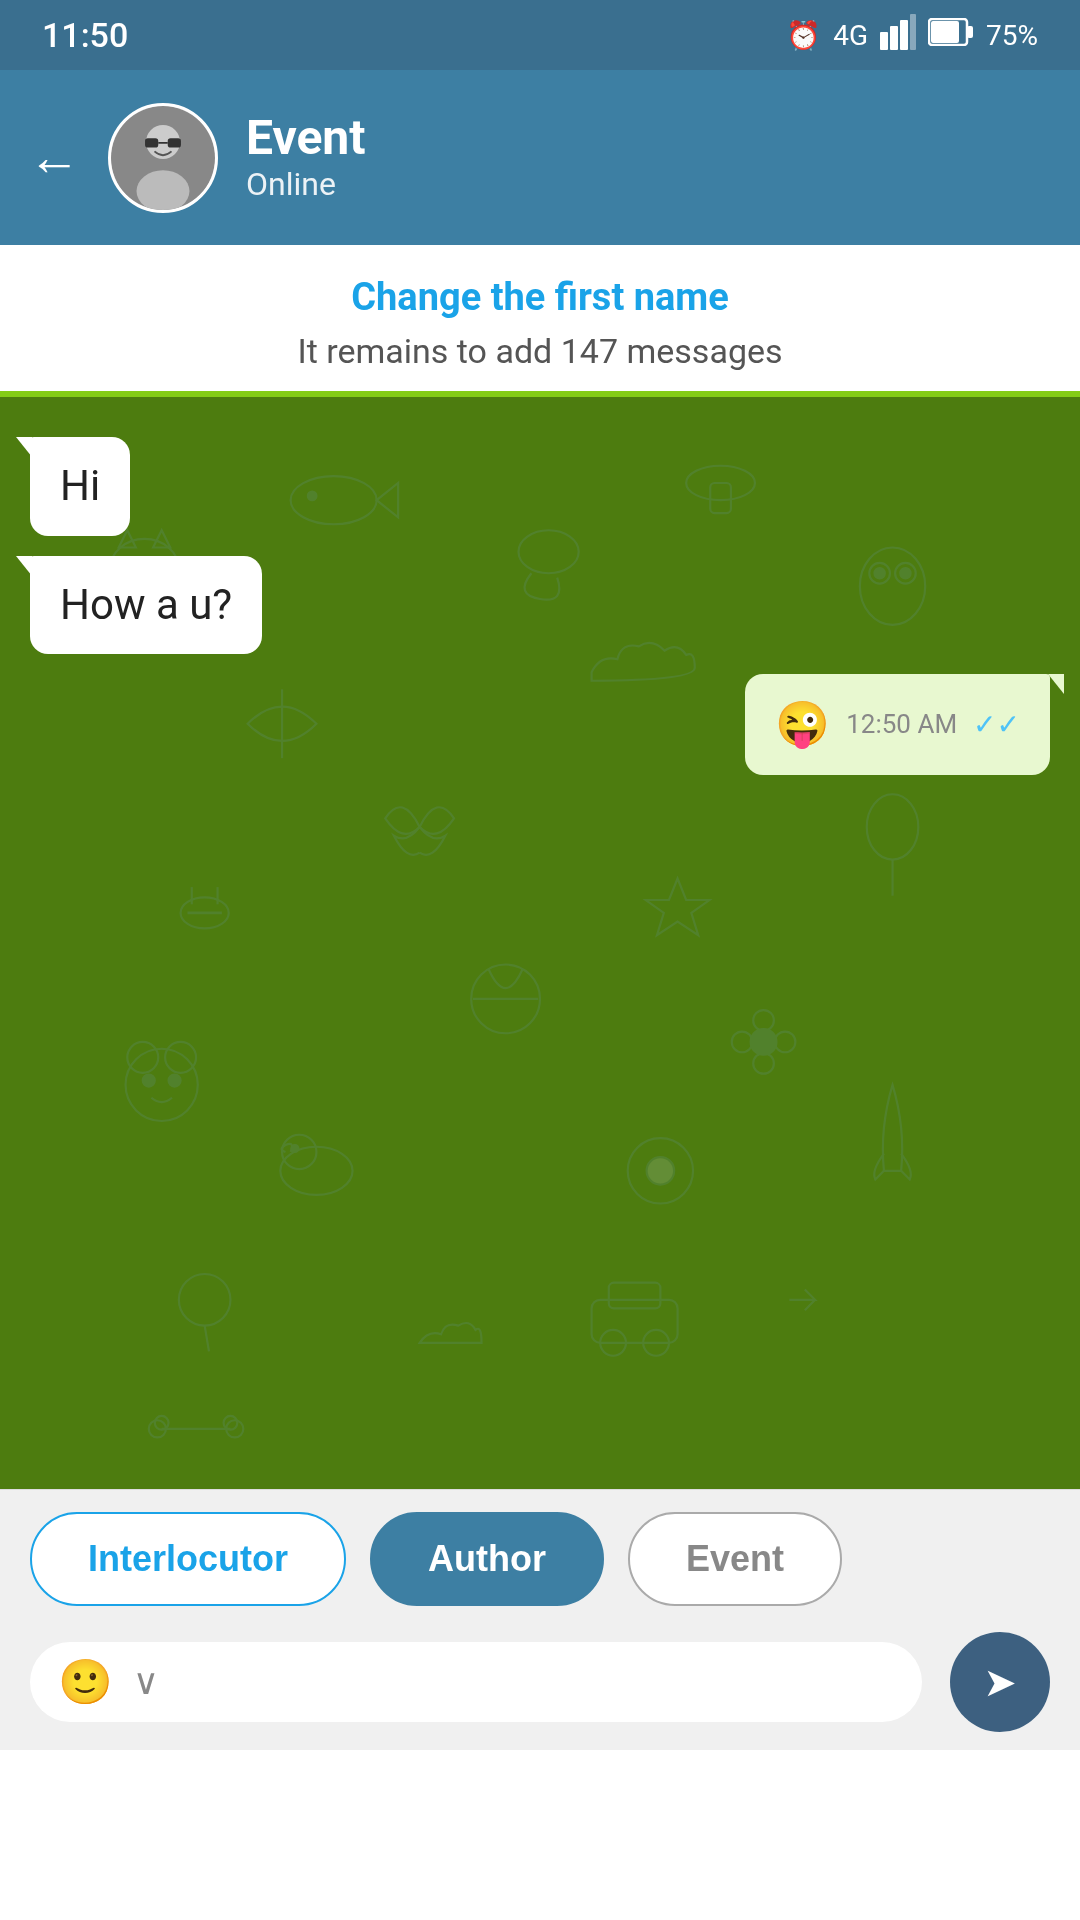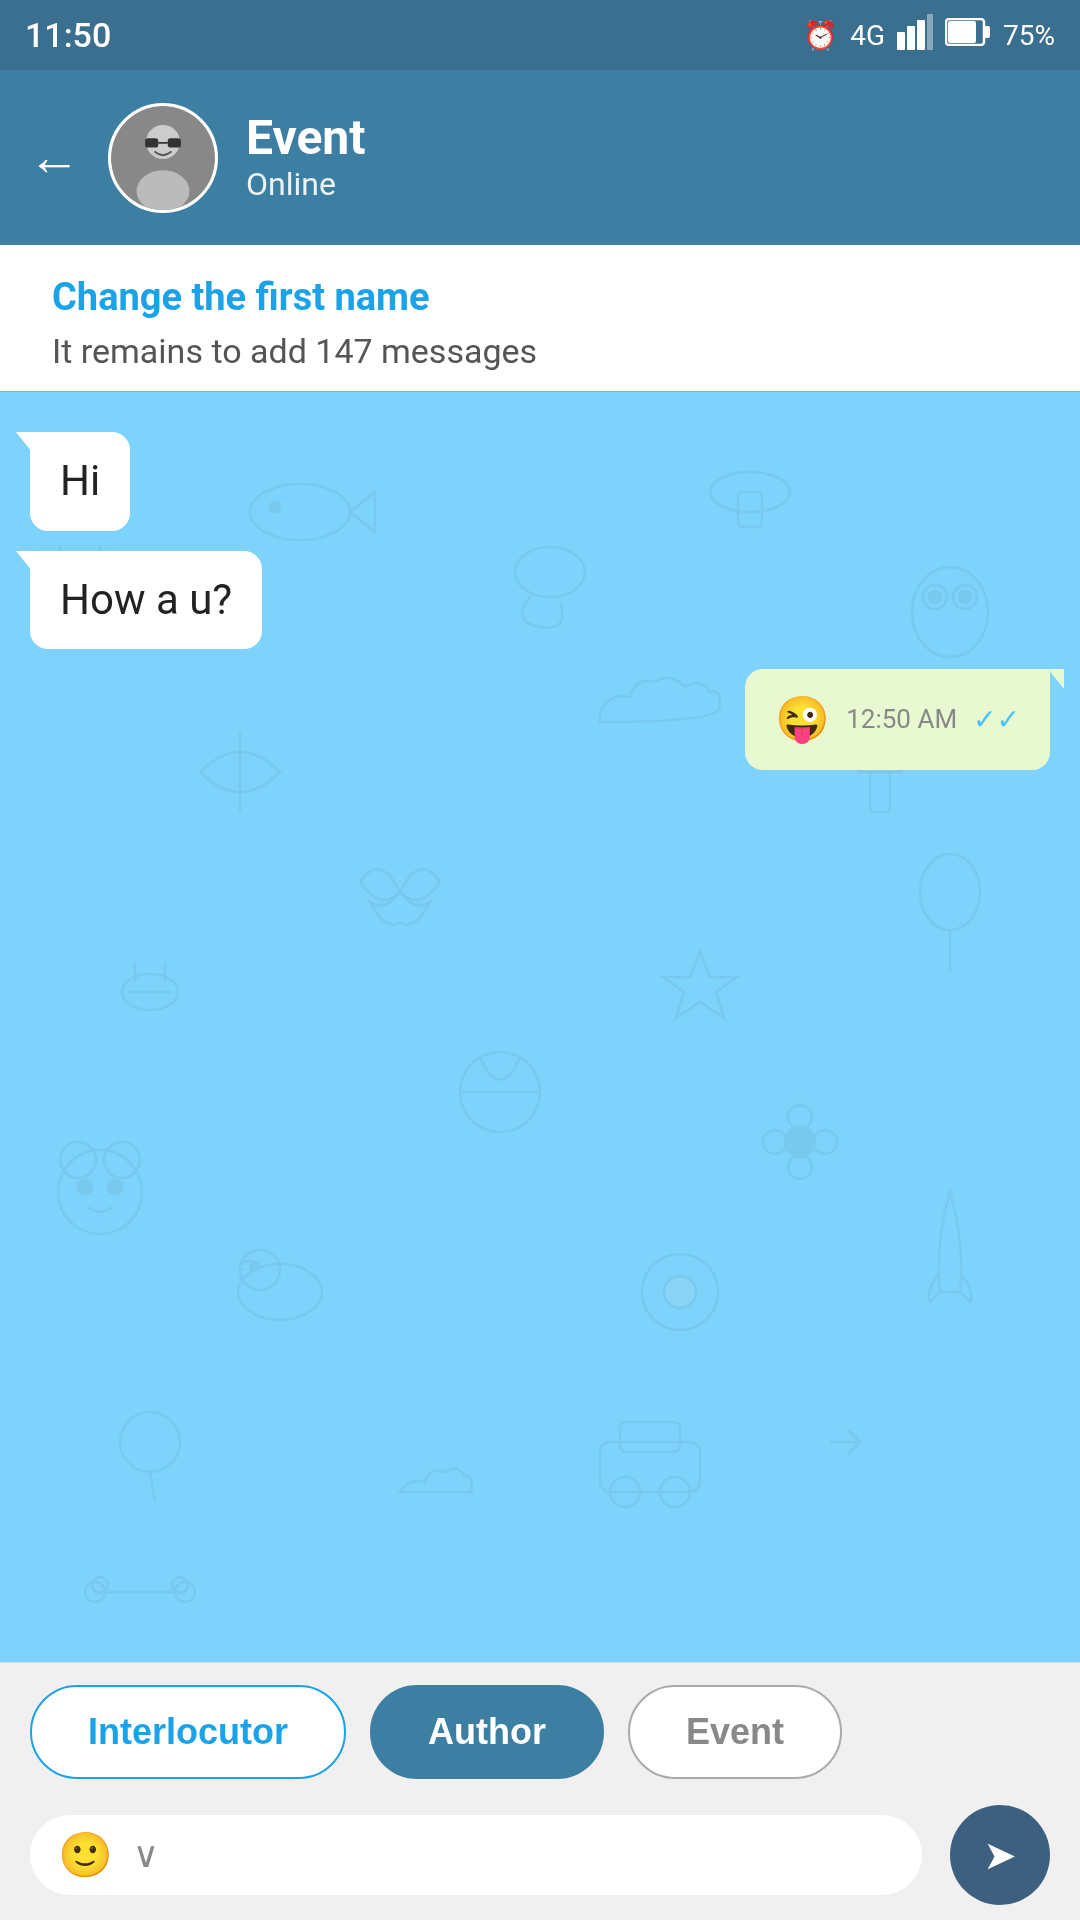--- a/index.html
+++ b/index.html
@@ -13,21 +13,21 @@
       overflow-x: hidden;
     }
 
     
     .status-bar {
       background: #3a6f8f;
       color: #fff;
       display: flex;
       justify-content: space-between;
       align-items: center;
-      padding: 14px 25px;
+      padding: 14px 42px;
       height: 70px;
     }
     .status-time {
       font-size: 34px;
       font-weight: 500;
     }
     .status-icons {
       display: flex;
       align-items: center;
       gap: 12px;
@@ -81,41 +81,42 @@
       font-weight: 700;
       color: #fff;
       cursor: pointer;
       margin-left: auto;
       padding: 10px 20px;
     }
 
     
     .notice-banner {
       background: #fff;
-      padding: 30px 52px 20px;
-      border-bottom: 1px solid #84cc16;
+      padding: 30px 36px 20px;
+      border-bottom: 6px solid #84cc16;
+      text-align: center;
     }
     .notice-title {
       font-size: 38px;
       font-weight: 700;
       color: #1aa3e8;
       margin-bottom: 12px;
     }
     .notice-subtitle {
       font-size: 34px;
       color: #555;
     }
 
     
     .chat-area {
       position: relative;
       flex: 1;
-      height: 1270px;
+      height: 1092px;
       overflow: hidden;
-      background: #7dd3fc;
+      background: #4d7c0f;
     }
 
     
     .doodle-bg {
       position: absolute;
       top: 0; left: 0; right: 0; bottom: 0;
       opacity: 0.18;
       pointer-events: none;
       overflow: hidden;
     }

